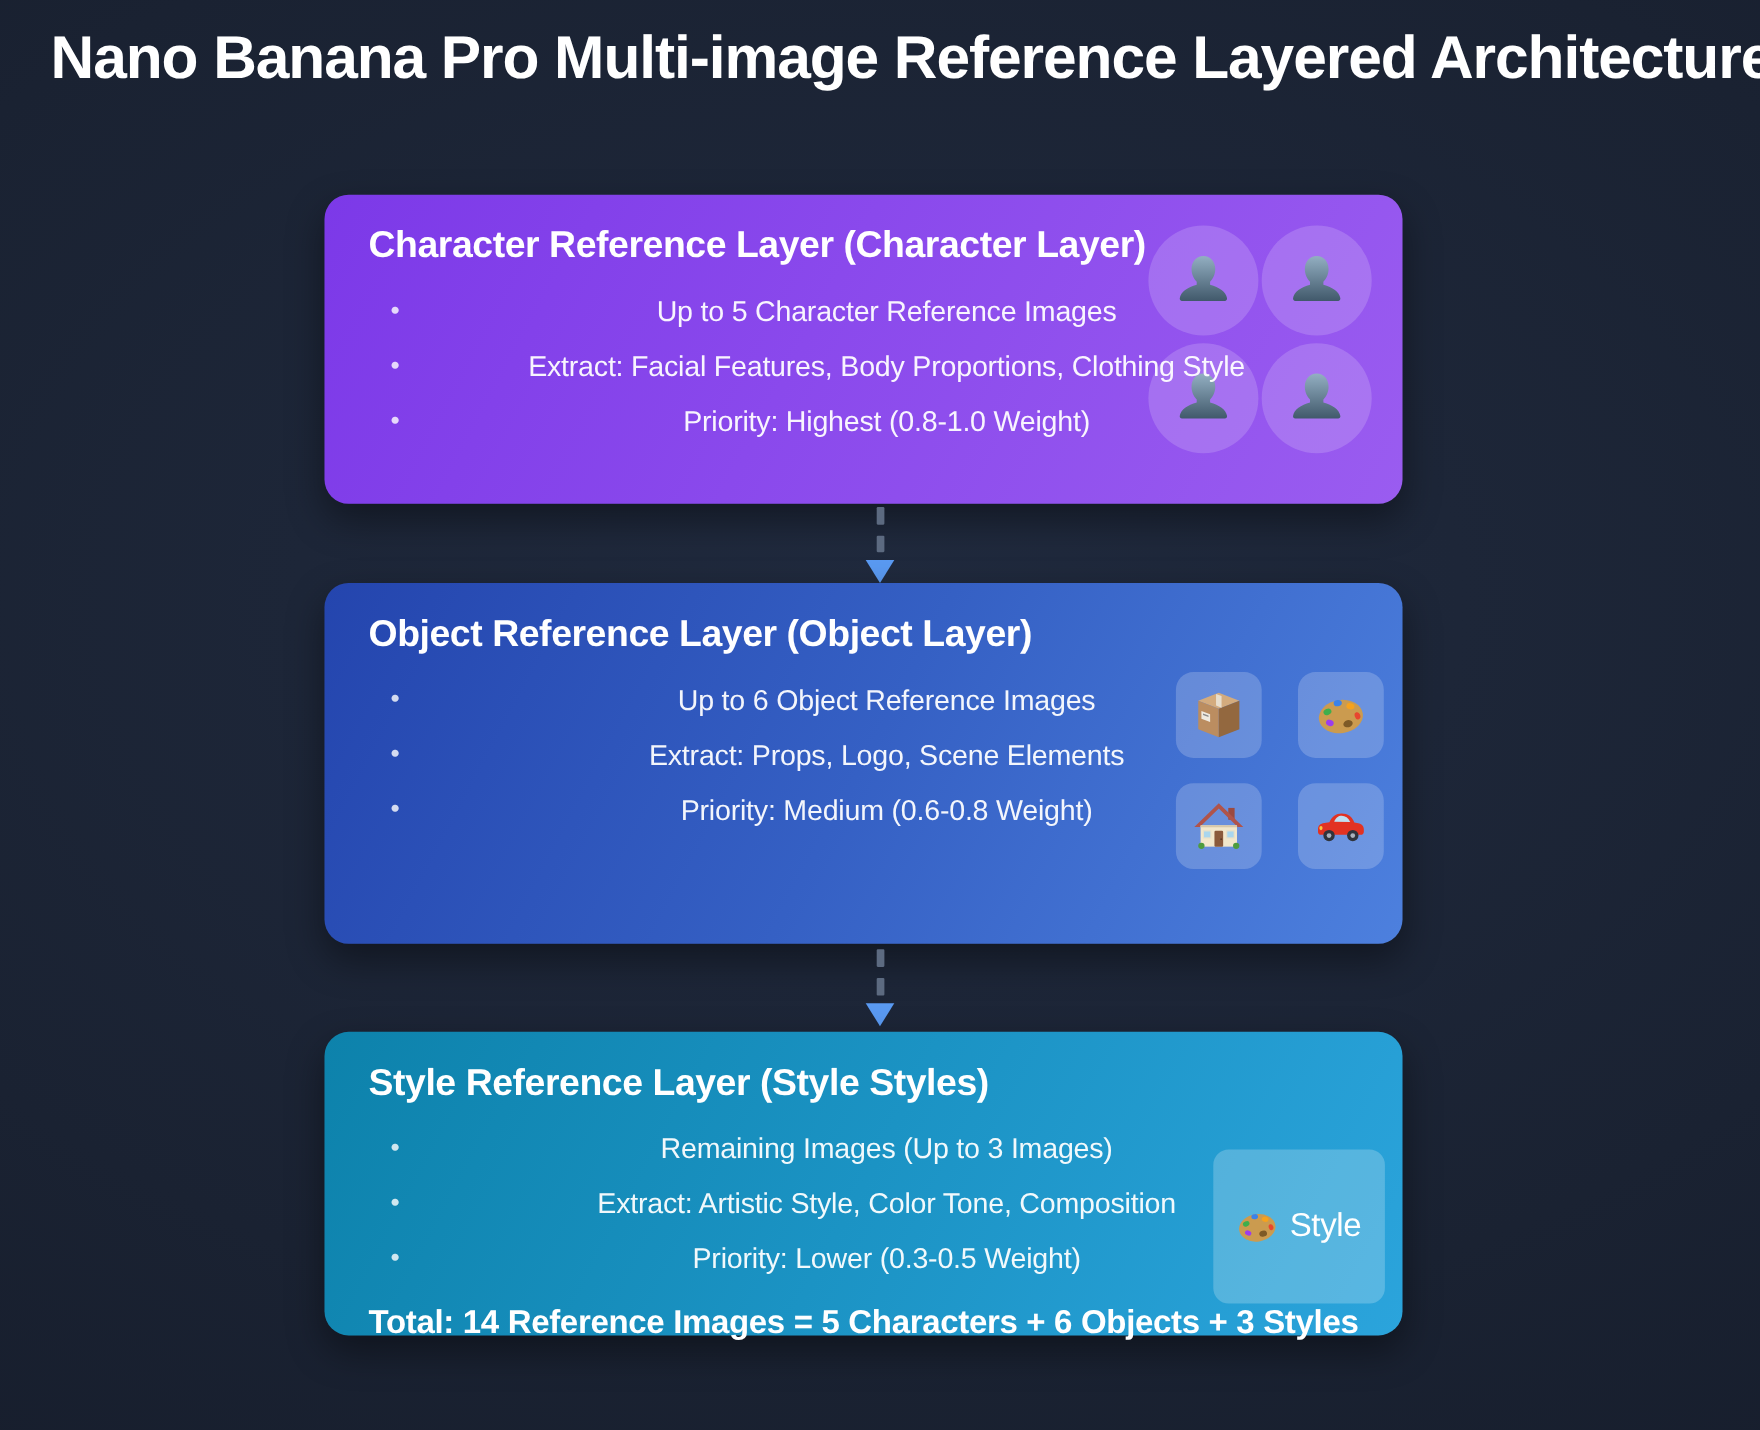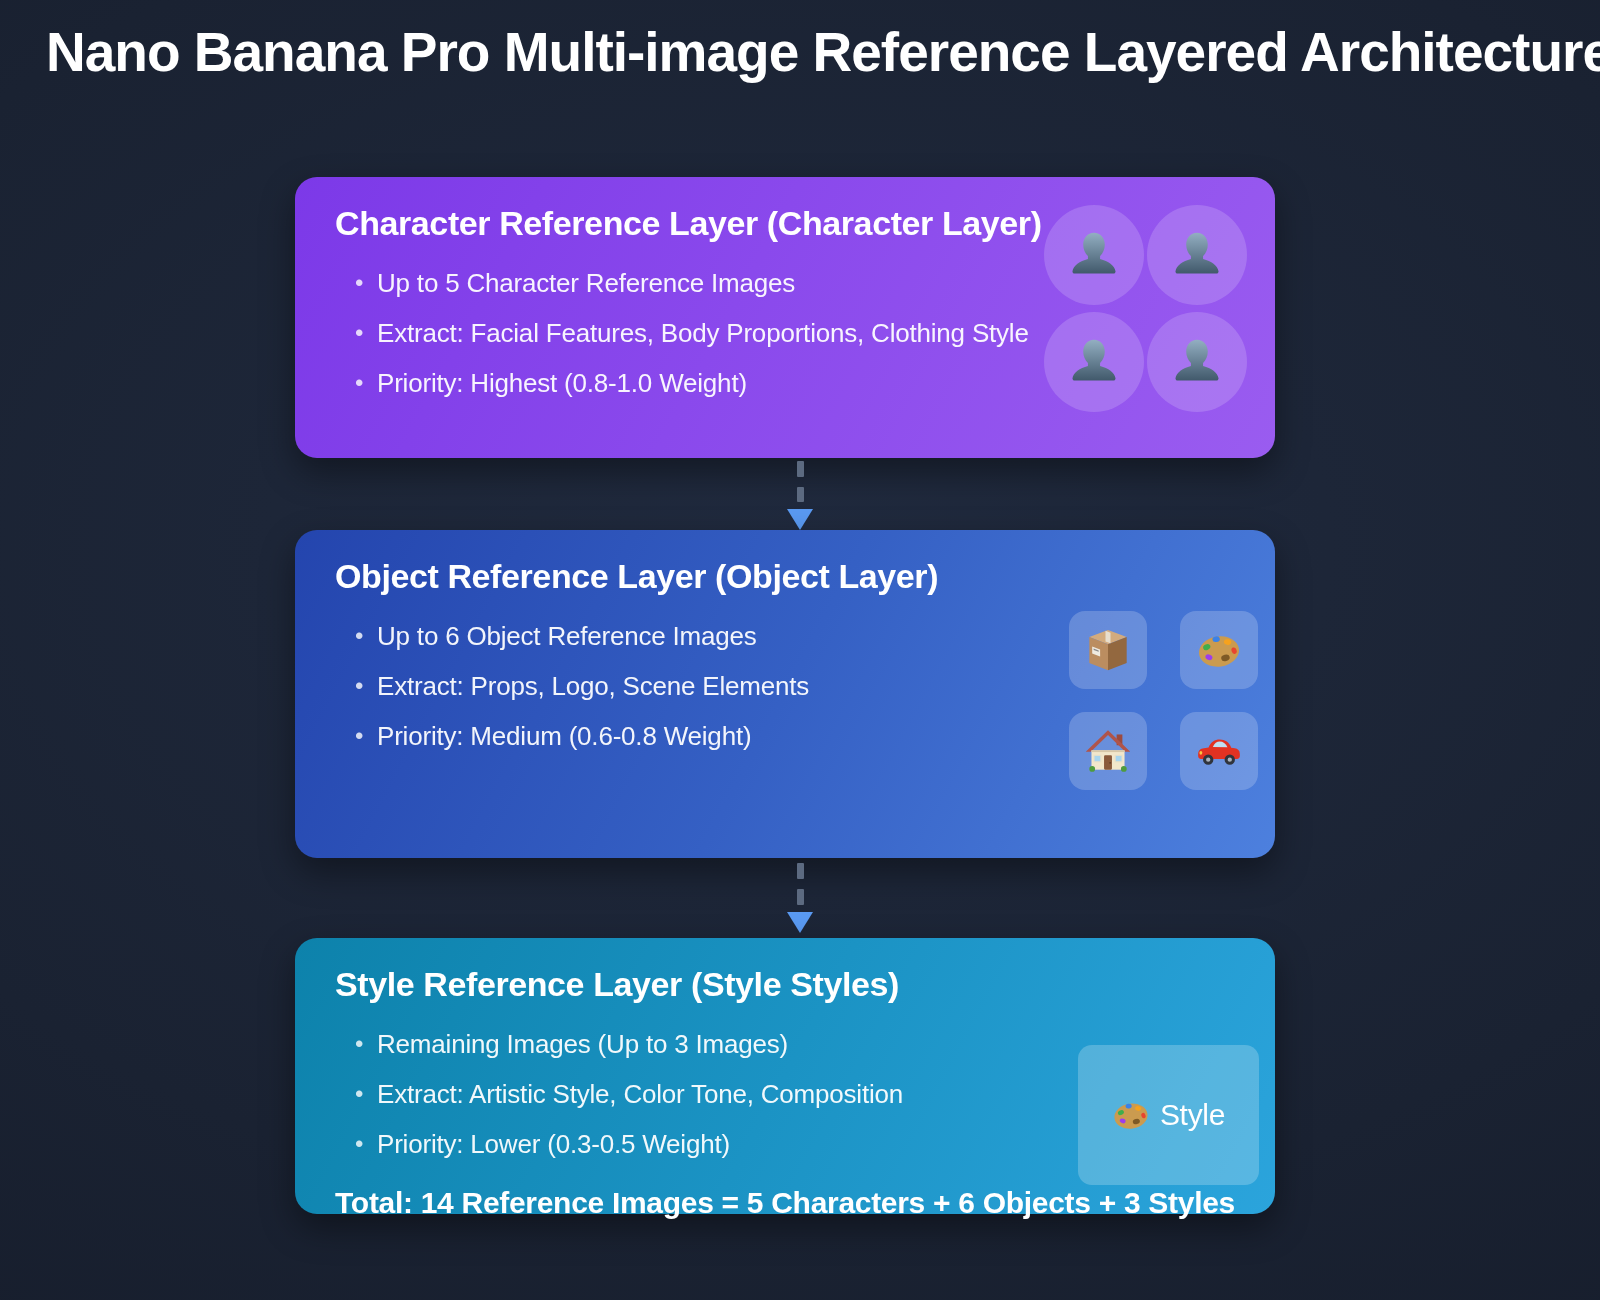--- a/index.html
+++ b/index.html
@@ -23,21 +23,21 @@
   .card-character{height:281px;background:linear-gradient(118deg,#7c39e8 0%,#8a49ec 45%,#9a5cf0 100%);}
   .card-object{height:328px;background:linear-gradient(118deg,#2445ae 0%,#3560c4 50%,#4d80de 100%);}
   .card-style{height:276px;background:linear-gradient(118deg,#0d82ab 0%,#1b93c4 50%,#2ba4dc 100%);}
   .card h2{
     position:relative;z-index:2;margin:0;text-align:left;
     font-size:34px;font-weight:bold;color:#ffffff;letter-spacing:-0.4px;line-height:41px;
   }
   .card ul{list-style:none;margin:24px 0 0 0;padding:0 0 0 20px;position:relative;z-index:2;}
   .card li{
     position:relative;padding-left:22px;margin-bottom:20px;
-    font-size:26px;line-height:30px;color:rgba(255,255,255,0.94);letter-spacing:-0.2px;
+    font-size:26px;line-height:30px;color:rgba(255,255,255,0.94);letter-spacing:-0.2px;text-align:center;
   }
   .card li::before{
     content:"\2022";position:absolute;left:0;top:0;
     font-size:24px;color:rgba(255,255,255,0.8);
   }
   
   .circle-grid{
     position:absolute;top:28px;right:28px;z-index:1;
     display:grid;grid-template-columns:100px 100px;grid-auto-rows:100px;
     column-gap:3px;row-gap:7px;
@@ -56,21 +56,21 @@
   }
   .tile-grid .icon-cell{
     width:78px;height:78px;border-radius:16px;
     background:rgba(255,255,255,0.20);
     display:flex;align-items:center;justify-content:center;
   }
   .tile-grid .glyph{width:46px;height:46px;display:block;}
   
   .style-tile{
     position:absolute;top:107px;right:16px;z-index:1;
-    width:181px;height:140px;border-radius:14px;
+    width:156px;height:140px;border-radius:14px;
     background:rgba(255,255,255,0.22);
     display:flex;align-items:center;justify-content:center;gap:10px;
   }
   .style-tile .tile-icons{display:flex;}
   .style-tile .icon-cell{display:flex;}
   .style-tile .glyph{width:38px;height:38px;display:block;}
   .style-tile .tile-label{font-size:30px;color:#ffffff;letter-spacing:-0.3px;}
   
   .connector{
     position:relative;left:15px;display:flex;flex-direction:column;align-items:center;

